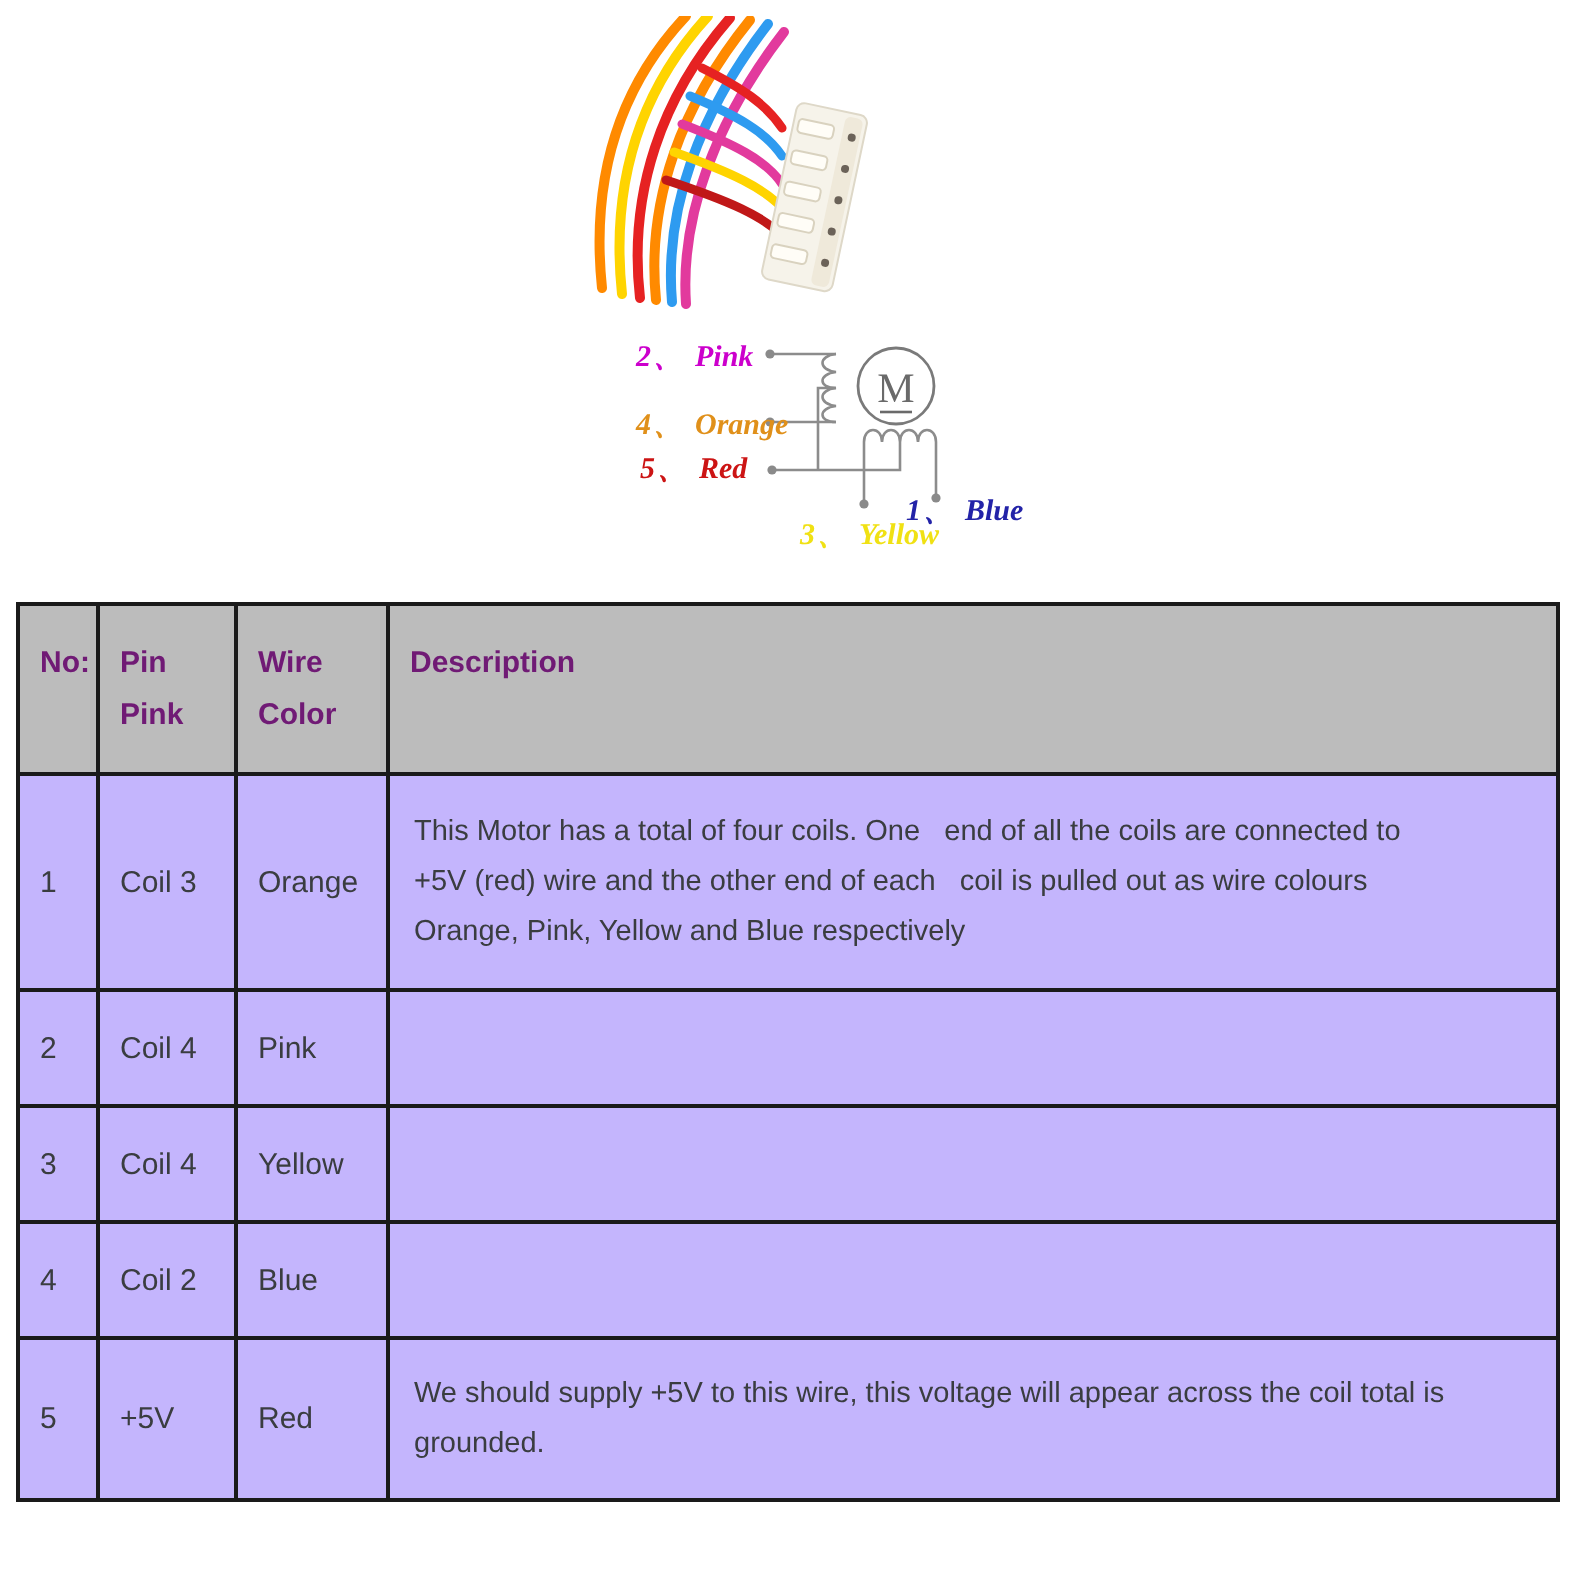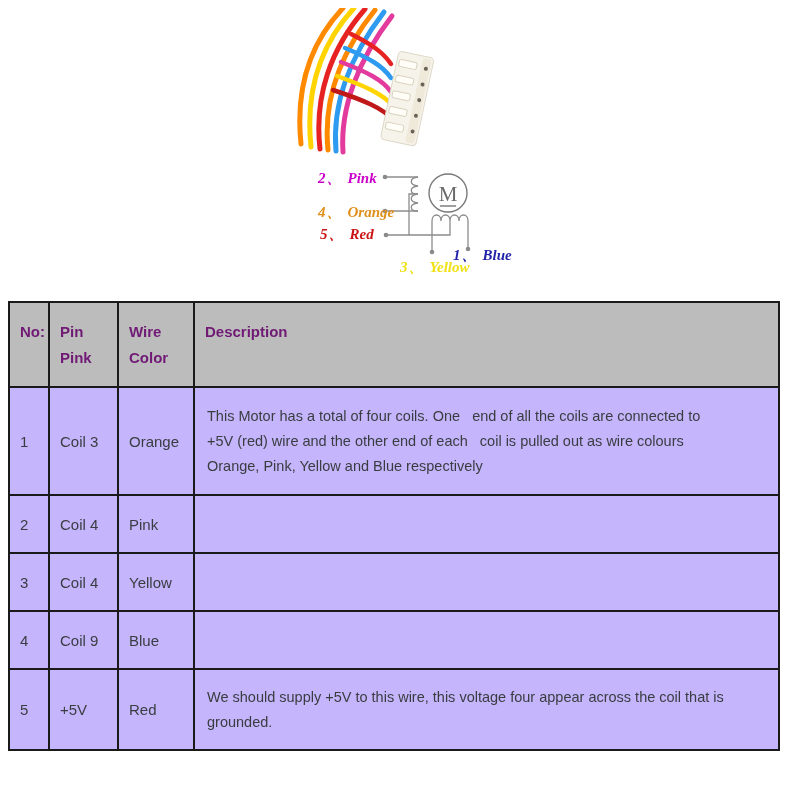--- a/index.html
+++ b/index.html
@@ -194,27 +194,27 @@
         <td class="desc"></td>
       </tr>
       <tr class="row-3">
         <td>3</td>
         <td>Coil 4</td>
         <td>Yellow</td>
         <td class="desc"></td>
       </tr>
       <tr class="row-4">
         <td>4</td>
-        <td>Coil 9</td>
+        <td>Coil 2</td>
         <td>Blue</td>
         <td class="desc"></td>
       </tr>
       <tr class="row-5">
         <td>5</td>
         <td>+5V</td>
         <td>Red</td>
-        <td class="desc">We should supply +5V to this wire, this voltage four appear across the coil that is
+        <td class="desc">We should supply +5V to this wire, this voltage will appear across the coil total is
 grounded.</td>
       </tr>
     </tbody>
   </table>
 
 </main>
 
 </body></html>

